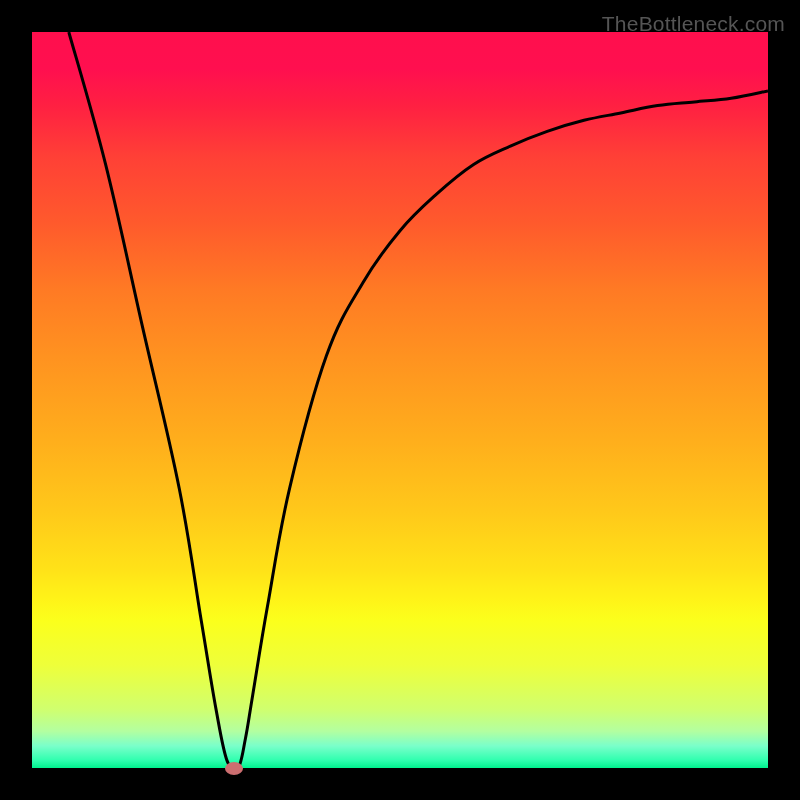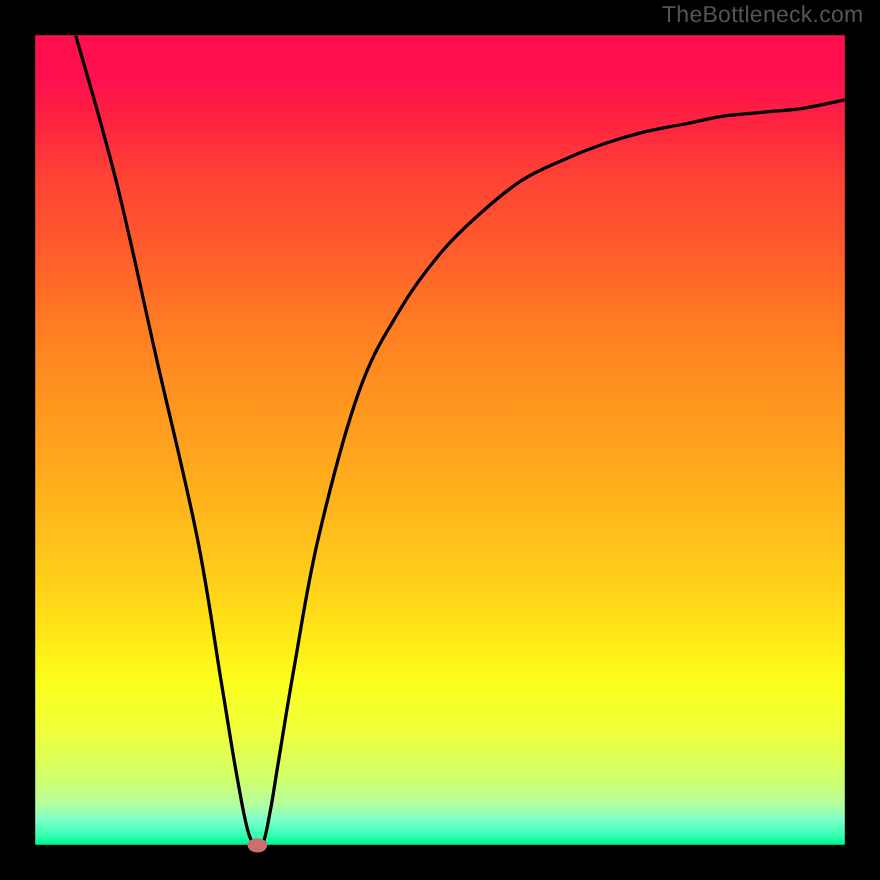--- a/index.html
+++ b/index.html
@@ -45,21 +45,21 @@
   }
   .curve-svg {
     position: absolute;
     left: 0;
     top: 0;
     width: 100%;
     height: 100%;
   }
   .attribution {
     position: absolute;
-    top: 2px;
+    top: 12px;
     right: 15px;
     color: #555;
     font-size: 21px;
     font-weight: 500;
     letter-spacing: 0.2px;
   }
   .minimum-marker {
     position: absolute;
     border-radius: 50%;
     background: #cc6e70;

